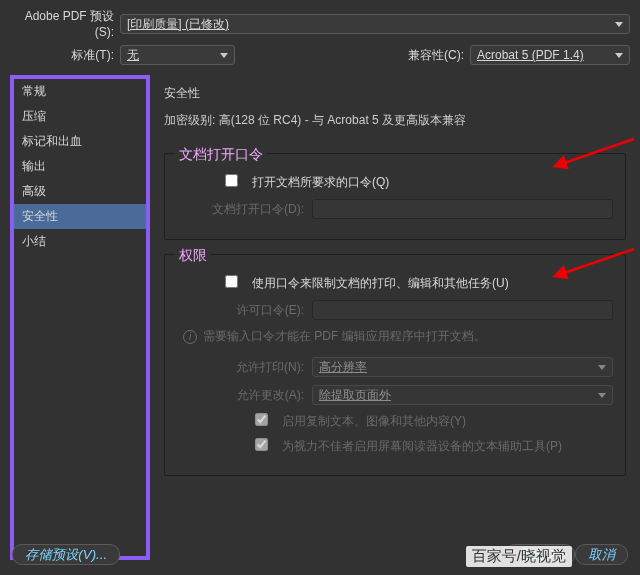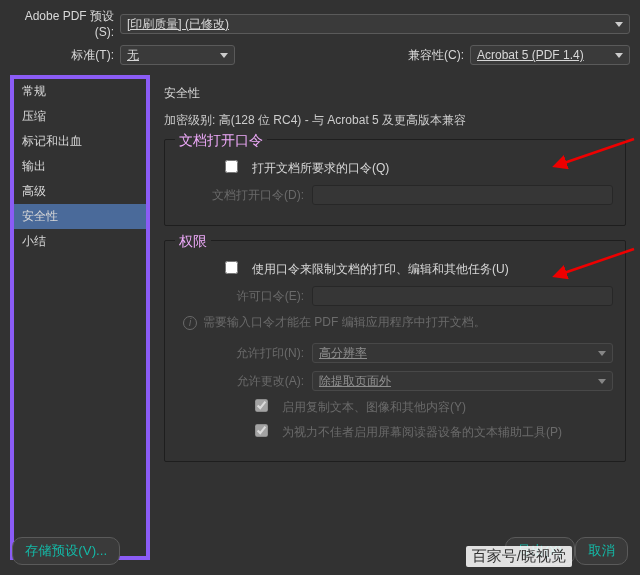--- a/index.html
+++ b/index.html
@@ -10,35 +10,35 @@
 .top-row { display: flex; align-items: center; margin-bottom: 6px; }
 .sel { background: #3a3a3a; border: 1px solid #5a5a5a; border-radius: 3px; padding: 2px 18px 2px 6px; color: #d8d8d8; position: relative; height: 20px; line-height: 15px; text-decoration: underline; }
 .sel::after { content: ""; position: absolute; right: 6px; top: 7px; border-left: 4px solid transparent; border-right: 4px solid transparent; border-top: 5px solid #ccc; }
 .sel.full { flex: 1; }
 .body-area { display: flex; height: 485px; }
 .sidebar { width: 140px; background: #323232; margin-left: 10px; border: 4px solid #8b5cf6; }
 .side-item { padding: 4px 8px; cursor: pointer; }
 .side-item.active { background: #4a6a9a; }
 .panel { flex: 1; padding: 10px 14px 10px 14px; position: relative; }
 .panel-title { margin-bottom: 10px; }
-.info-line { margin-bottom: 10px; color: #ccc; }
+.info-line { margin-bottom: 24px; color: #ccc; }
 fieldset { border: 1px solid #1e1e1e; border-radius: 2px; padding: 20px 12px 12px; margin-bottom: 14px; position: relative; }
 fieldset legend { position: absolute; top: -8px; left: 10px; background: #323232; padding: 0 4px; color: #f0abfc; font-size: 14px; }
 .chk-line { display: flex; align-items: flex-start; gap: 14px; margin-bottom: 8px; padding-left: 48px; }
 .chk-line input[type=checkbox] { accent-color: #5a9; width: 13px; height: 13px; }
 .form-row { display: flex; align-items: center; margin-bottom: 8px; }
 .form-row .fl { width: 135px; text-align: right; padding-right: 8px; color: #6a6a6a; }
 .txt-input { flex: 1; background: #2a2a2a; border: 1px solid #1e1e1e; border-radius: 3px; height: 20px; padding: 0 6px; color: #888; }
 .txt-input:disabled { background: #3a3a3a; opacity: .5; }
 .note { display: flex; gap: 6px; align-items: center; color: #6a6a6a; margin: 4px 0 12px 6px; }
 .note .i { display: inline-flex; width: 14px; height: 14px; border: 1px solid #6a6a6a; border-radius: 50%; align-items: center; justify-content: center; font-size: 10px; font-style: italic; }
 .chk-dis { color: #6a6a6a; }
 .chk-dis input { accent-color: #4a8a7a; }
 .footer { position: absolute; bottom: 10px; left: 0; right: 0; display: flex; justify-content: space-between; padding: 0 12px; }
-.btn { background: #3a3a3a; border: 1px solid #5a5a5a; border-radius: 10px; padding: 3px 12px; color: #14b8a6; cursor: pointer; height: 28px; line-height: 14px;}
+.btn { background: #3a3a3a; border: 1px solid #5a5a5a; border-radius: 10px; padding: 3px 12px; color: #7dd3fc; cursor: pointer; height: 21px; line-height: 14px; font-style: italic;}
 .watermark { position: absolute; right: 68px; bottom: 8px; background: rgba(255,255,255,.85); color: #333; font-size: 15px; padding: 1px 6px; border-radius: 2px; }
 .arrow { position: absolute; pointer-events: none; }
 .arrow svg { overflow: visible; }
 </style>
 </head>
 <body>
 
 <div class="top-bar">
   <div class="top-row">
     <div class="lbl-right" style="width:110px">Adobe PDF 预设(S):</div>

